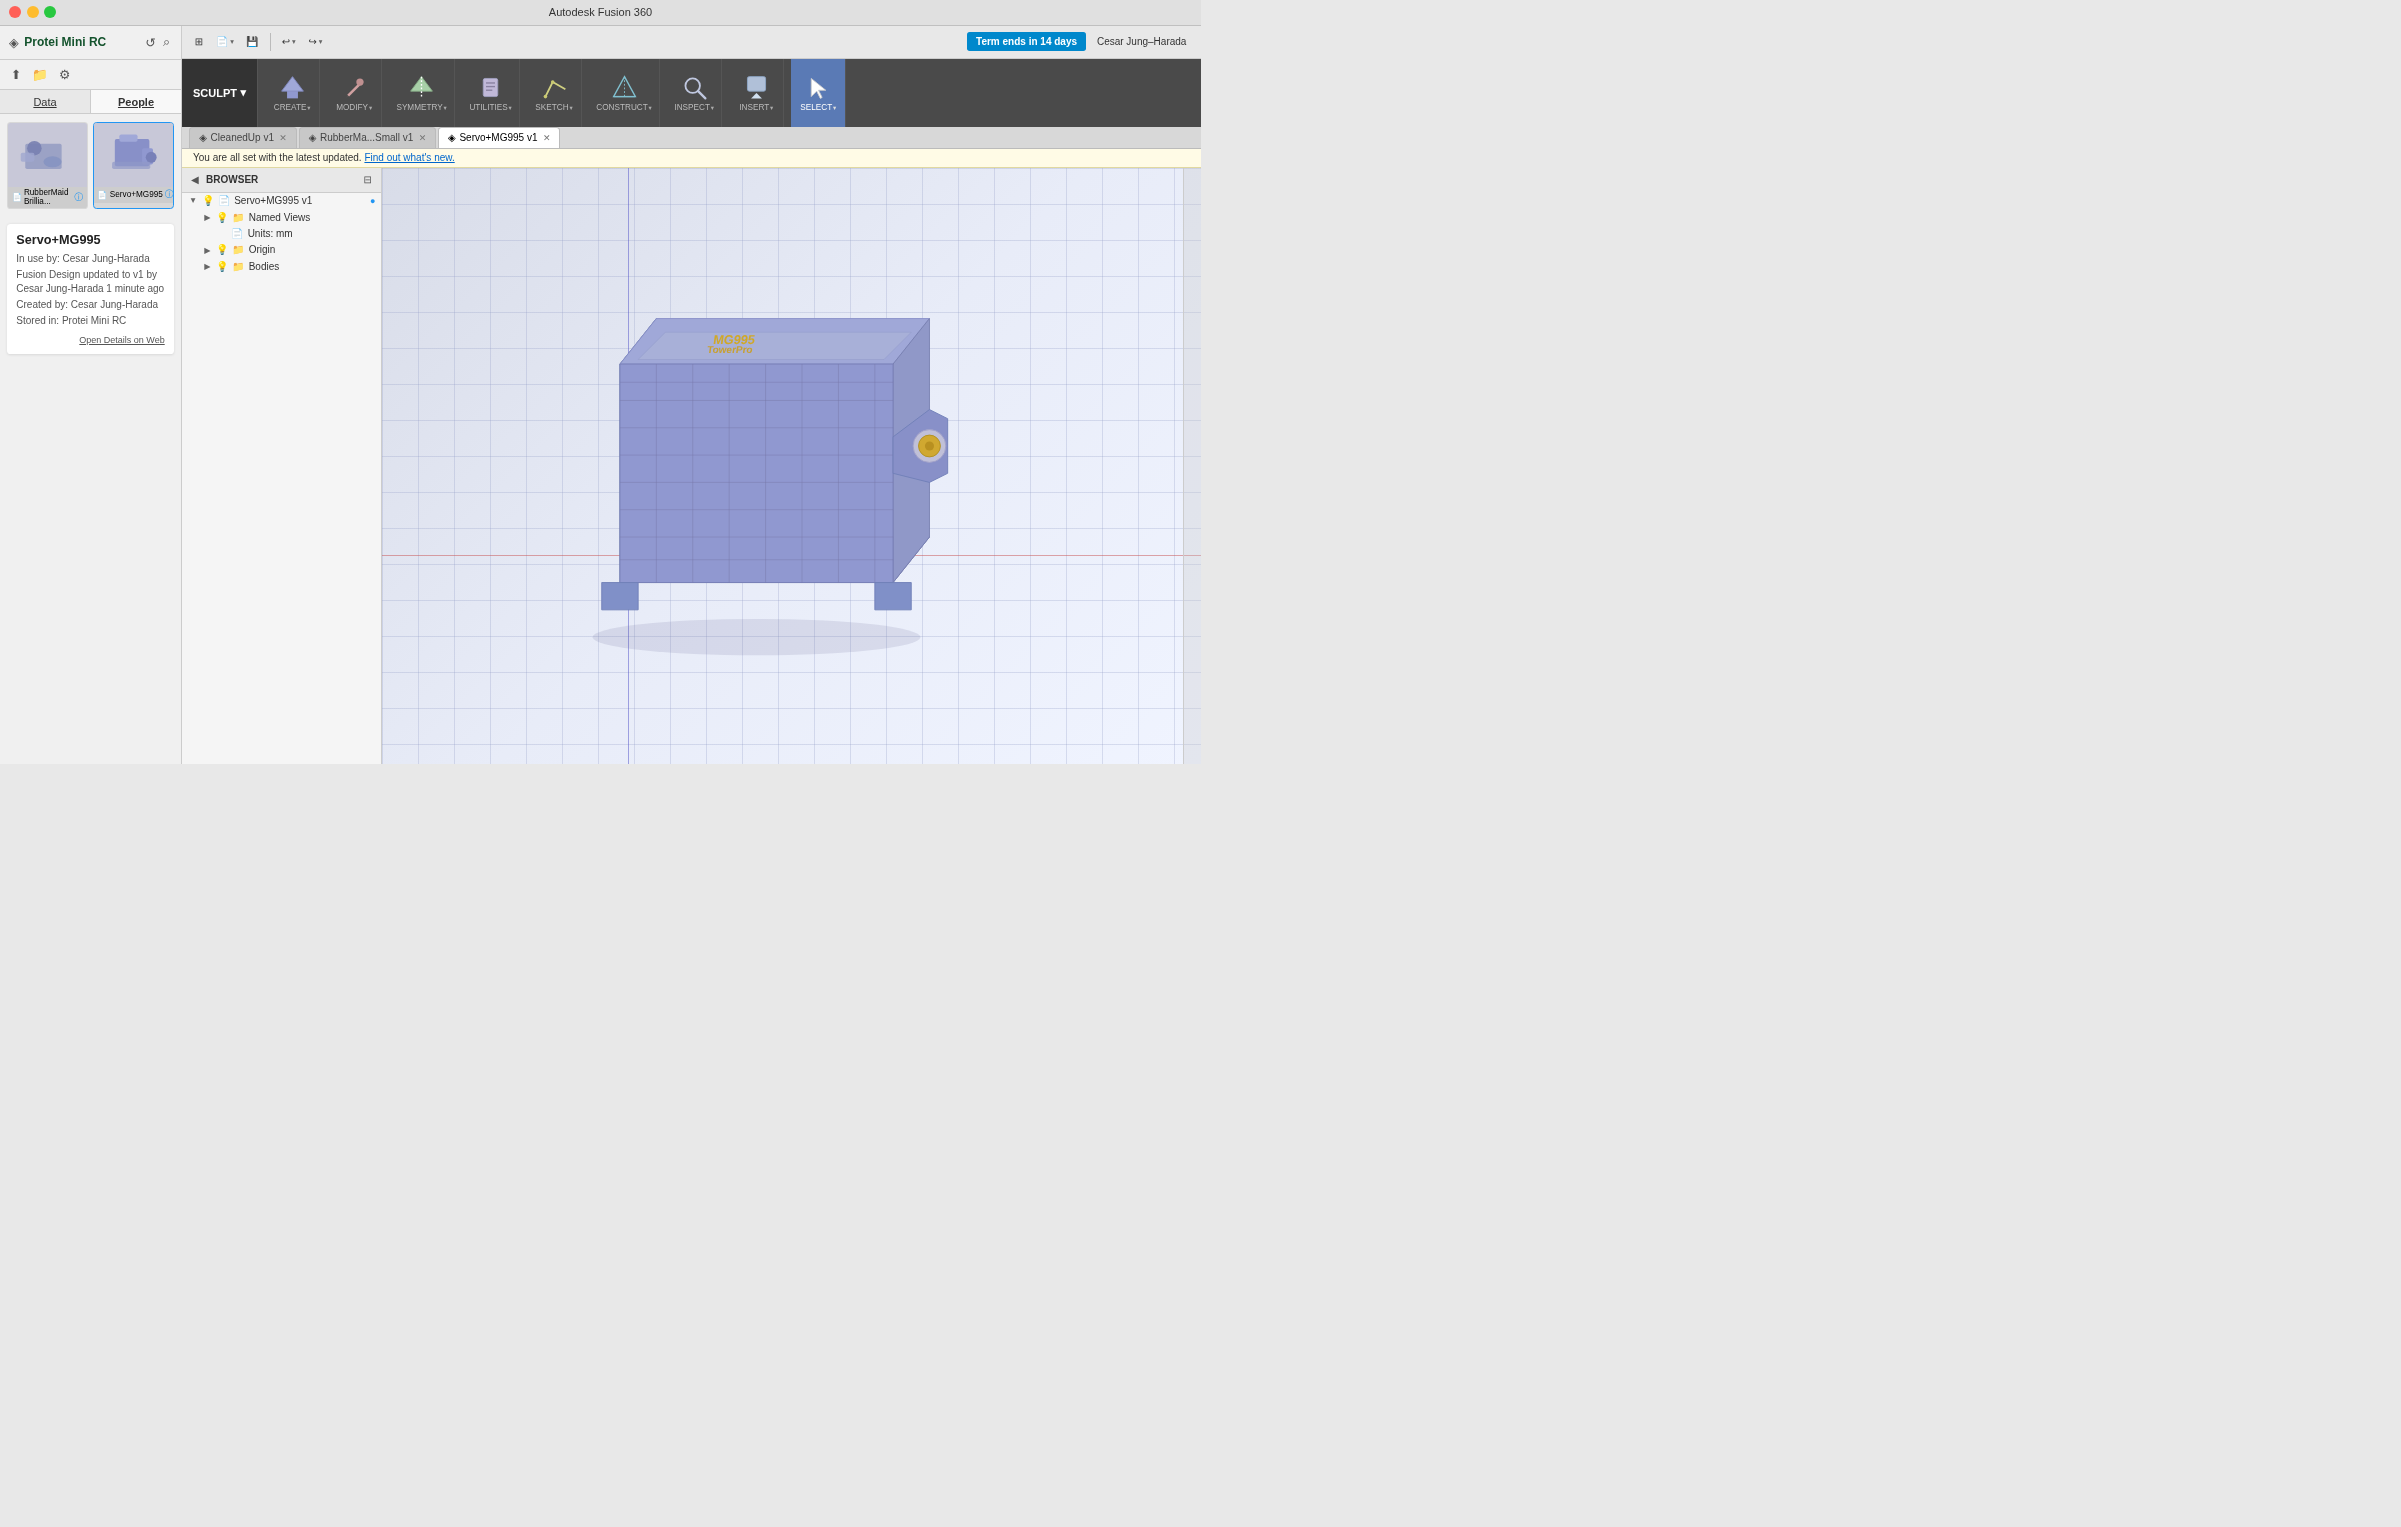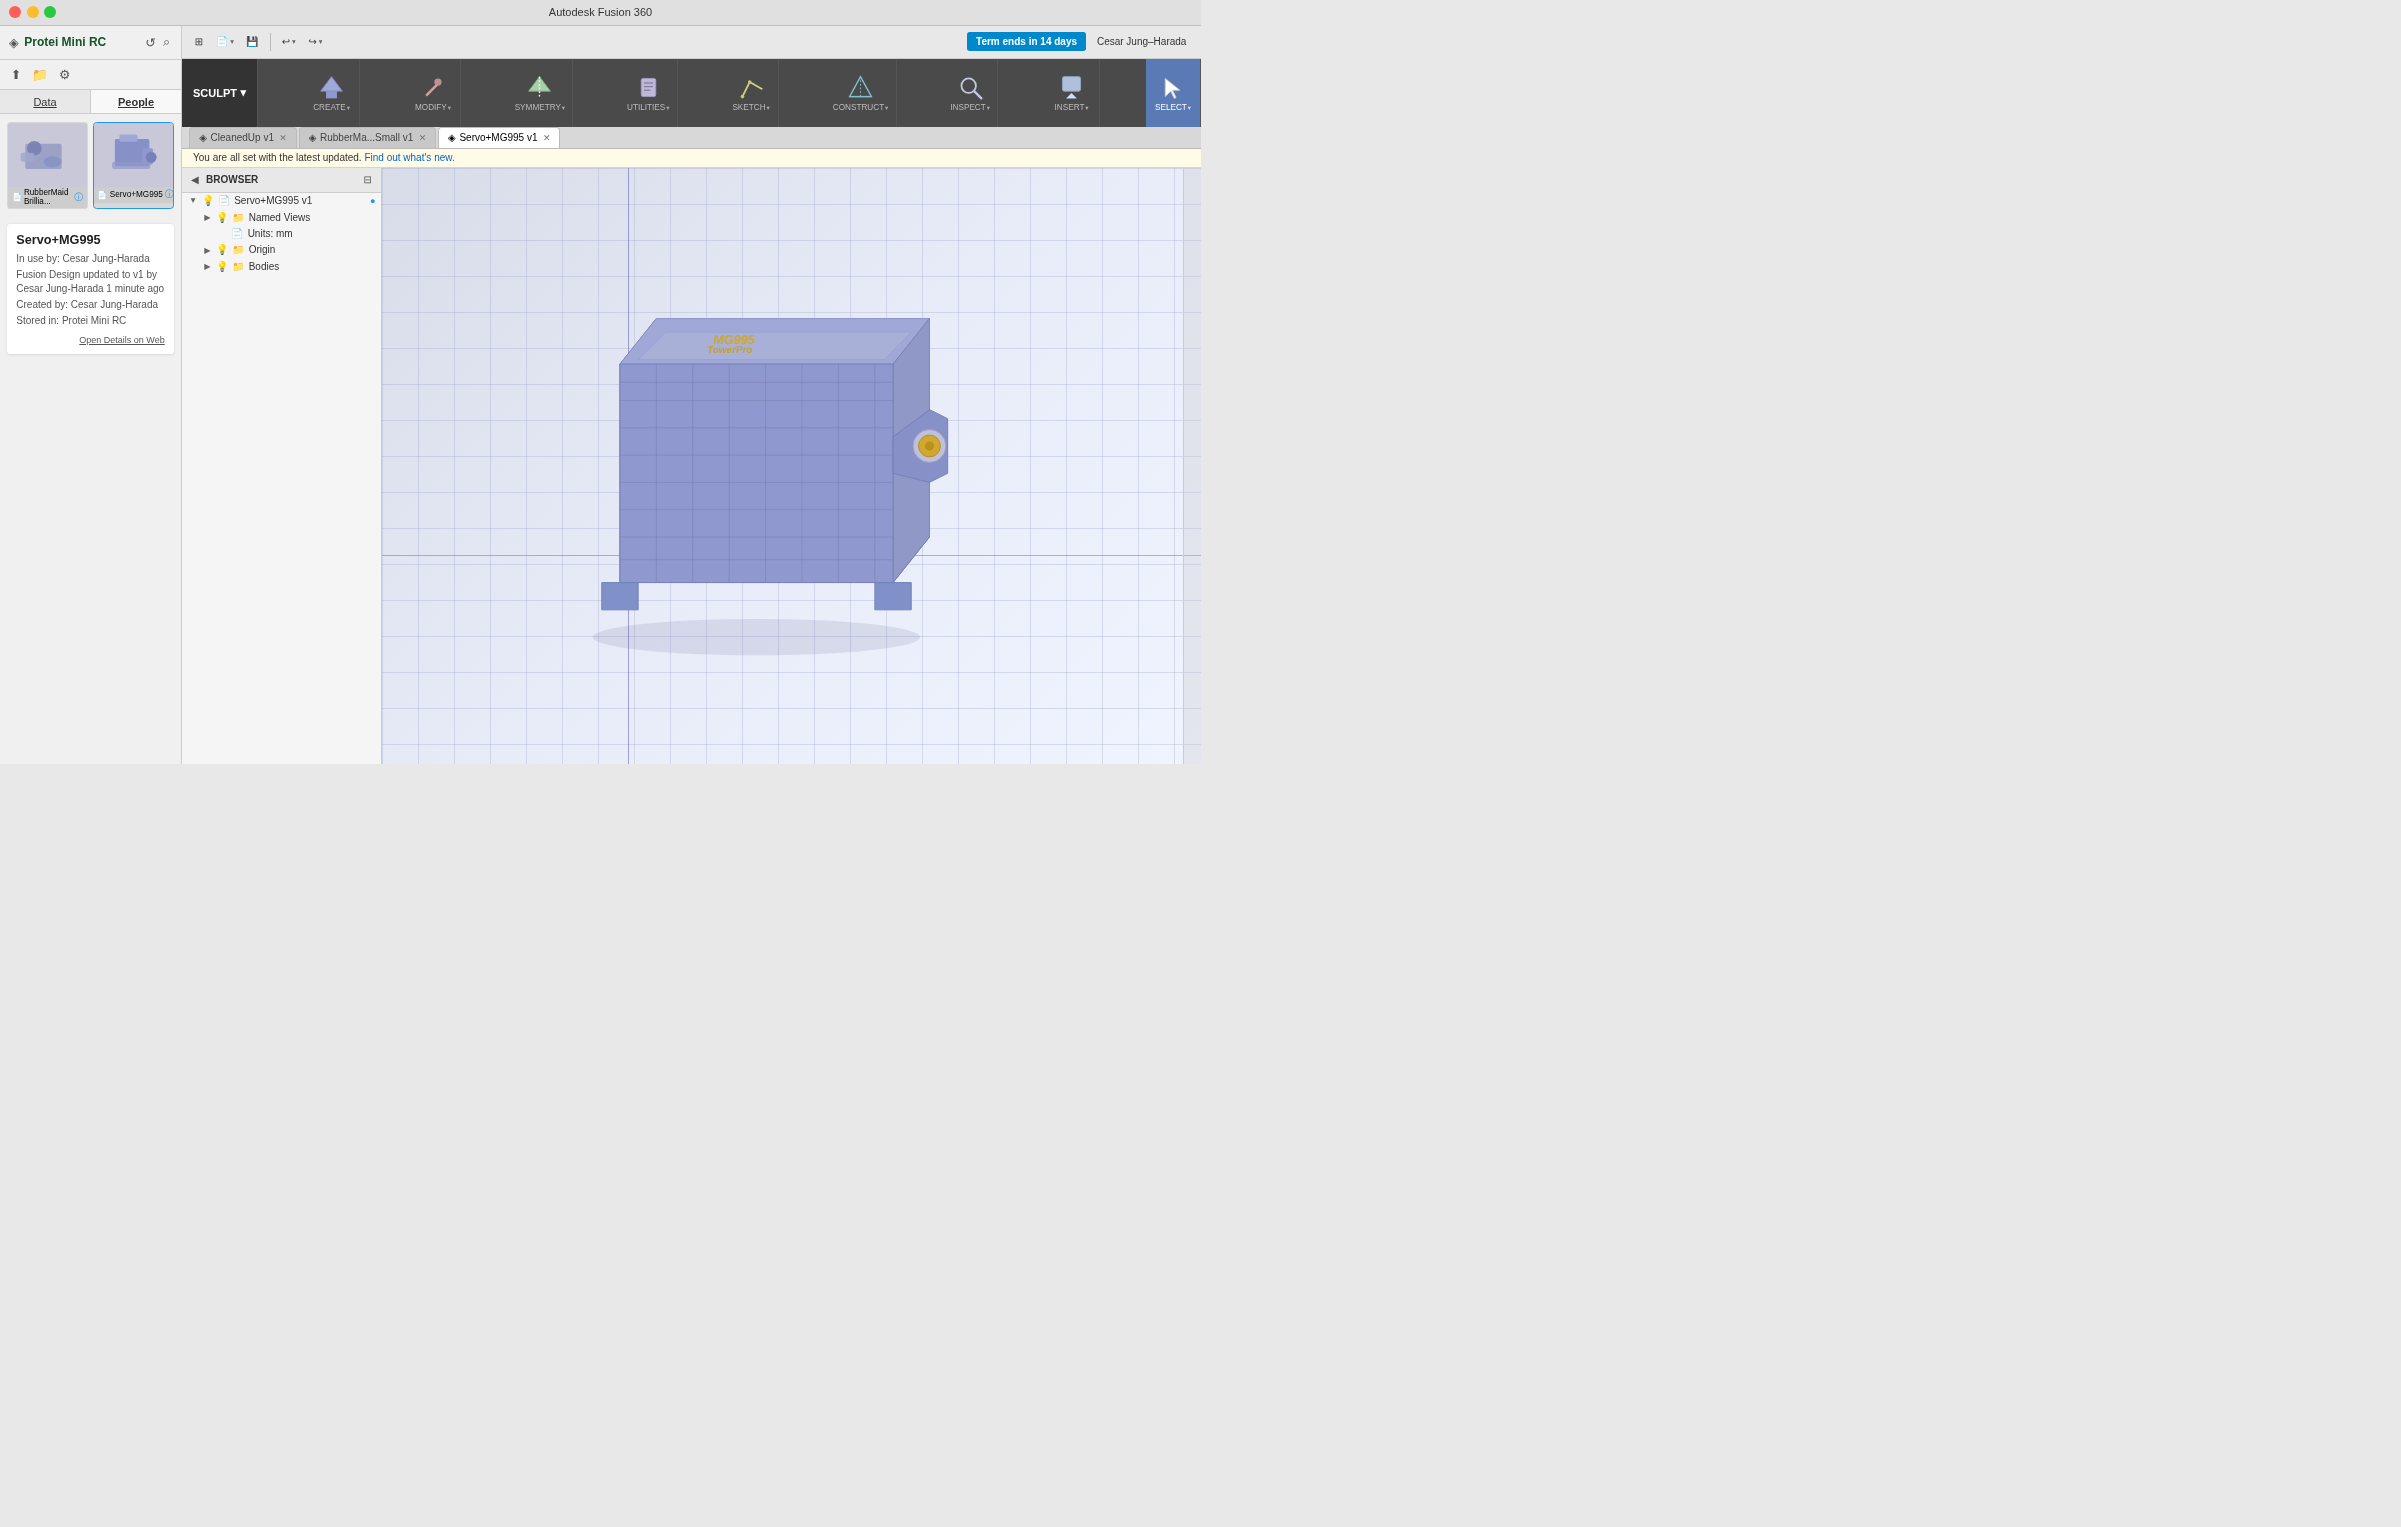--- a/index.html
+++ b/index.html
@@ -147,24 +147,23 @@
       font-weight: 600;
       margin-left: auto;
     }
     .user-name { font-size: 10px; color: #333; padding: 0 7.3px; }
 
     
     .sculpt-toolbar {
       background: #4a4a4a;
       display: flex;
       align-items: center;
-      gap: 14px;
+      gap: 7px;
       height: 68px;
       overflow: hidden;
-      justify-content: space-between;
     }
     .sculpt-mode-btn {
       background: #333;
       color: white;
       border: none;
       padding: 0 11px;
       height: 100%;
       font-size: 11px;
       font-weight: 700;
       cursor: pointer;
@@ -228,21 +227,21 @@
     .tab-close { font-size: 9px; color: #777; cursor: pointer; margin-left: 1.8px; }
 
     
     .info-bar {
       background: #fffbe6;
       padding: 3.6px 11px;
       font-size: 10px;
       color: #333;
       border-bottom: 0.9px solid #e0d8a0;
     }
-    .info-link { color: #0066cc; cursor: pointer; }
+    .info-link { color: #0066cc; text-decoration: underline; cursor: pointer; }
 
     
     .content-area {
       flex: 1;
       display: flex;
       overflow: hidden;
     }
 
     
     .browser-panel {

